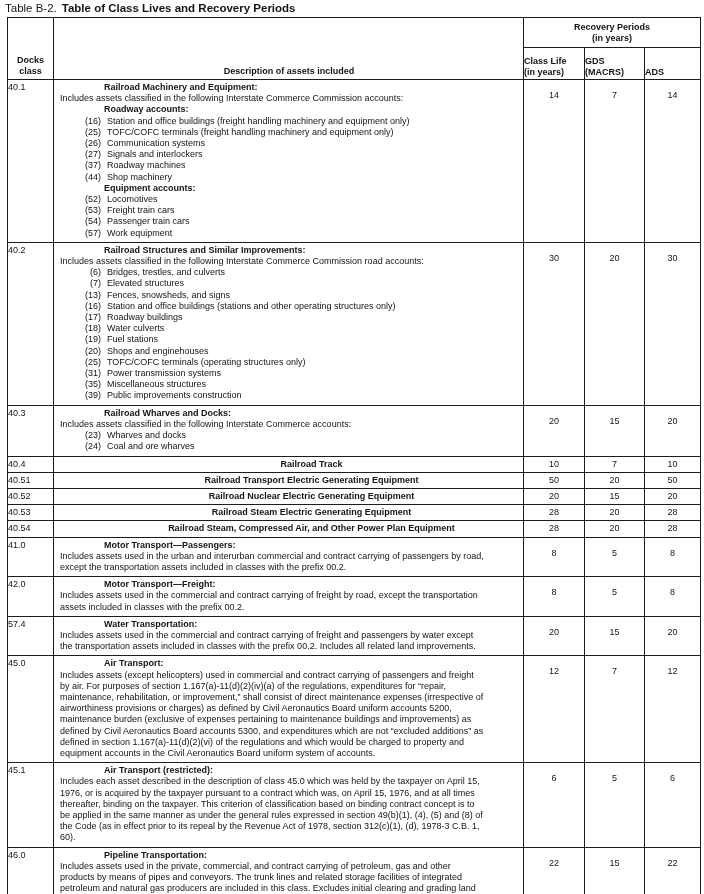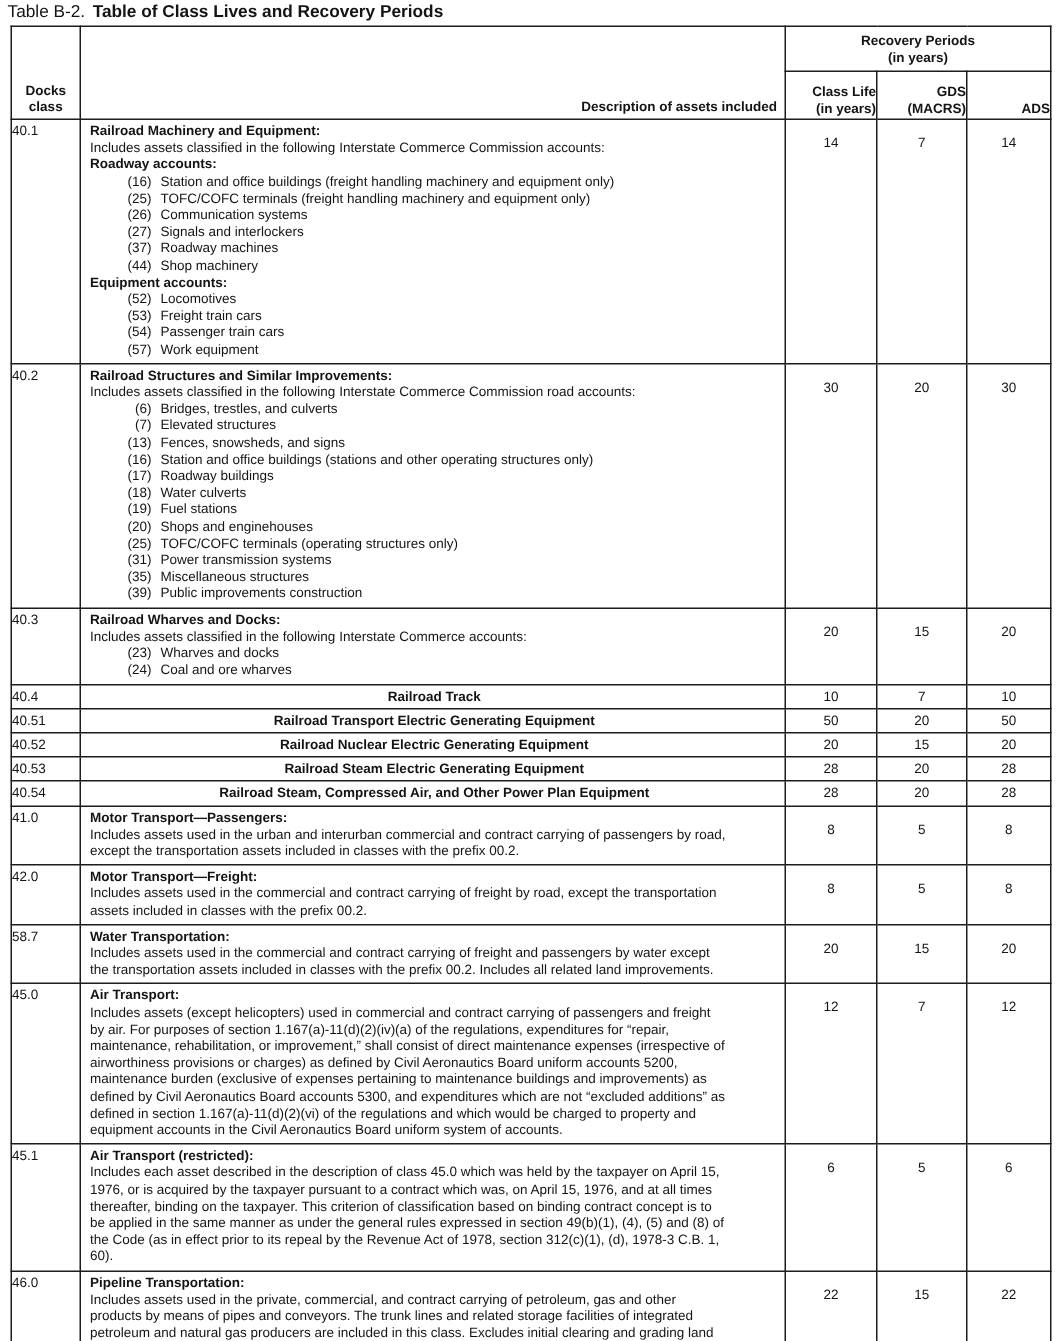--- a/index.html
+++ b/index.html
@@ -22,30 +22,30 @@
   .clt col.c-life{width:61px;}
   .clt col.c-gds{width:60px;}
   .clt col.c-ads{width:56px;}
   .clt th,.clt td{
     border:1px solid #1c1c1c;
     font-size:9px;line-height:11.2px;
     padding:0;vertical-align:top;
   }
   .clt thead th{font-weight:700;}
   th.h-asset{vertical-align:bottom;text-align:center;padding:0 0 2px 0;}
-  th.h-desc{vertical-align:bottom;text-align:right;padding:0 5px 2px 6px;}
+  th.h-desc{vertical-align:bottom;text-align:center;padding:0 5px 2px 6px;}
   th.h-rp{vertical-align:middle;text-align:center;height:25px;padding:2px 0;}
-  th.h-sub{vertical-align:bottom;text-align:right;height:29px;padding:0 0 2px 0;}
+  th.h-sub{vertical-align:bottom;text-align:left;height:29px;padding:0 0 2px 0;}
   .h-rp div,.h-sub div{line-height:10.5px;}
   td.asset{text-align:left;padding-top:2px;}
   td.desc{padding:2px 4px 3px 6px;}
   td.val{text-align:center;padding-top:10px;}
   tr.single td.val{padding-top:2px;}
   tr.single td.desc{padding-bottom:2px;text-align:center;}
-  .c-title,.c-subhead{font-weight:700;}
+  .c-title,.c-subhead{font-weight:700;margin-left:44px;}
   .c-text{max-width:424px;}
   .c-item{display:flex;}
   .c-num{flex:0 0 41px;width:41px;text-align:right;}
   .c-itxt{padding-left:6px;}
 </style>
 </head>
 <body>
 
 <div class="page">
 
@@ -272,21 +272,21 @@
           <td class="asset">42.0</td>
           <td class="desc">
             <div class="c-title">Motor Transport—Freight:</div>
             <div class="c-text">Includes assets used in the commercial and contract carrying of freight by road, except the transportation assets included in classes with the prefix 00.2.</div>
           </td>
           <td class="val">8</td>
           <td class="val">5</td>
           <td class="val">8</td>
         </tr>
         <tr>
-          <td class="asset">58.7</td>
+          <td class="asset">57.4</td>
           <td class="desc">
             <div class="c-title">Water Transportation:</div>
             <div class="c-text">Includes assets used in the commercial and contract carrying of freight and passengers by water except the transportation assets included in classes with the prefix 00.2. Includes all related land improvements.</div>
           </td>
           <td class="val">20</td>
           <td class="val">15</td>
           <td class="val">20</td>
         </tr>
         <tr>
           <td class="asset">45.0</td>

